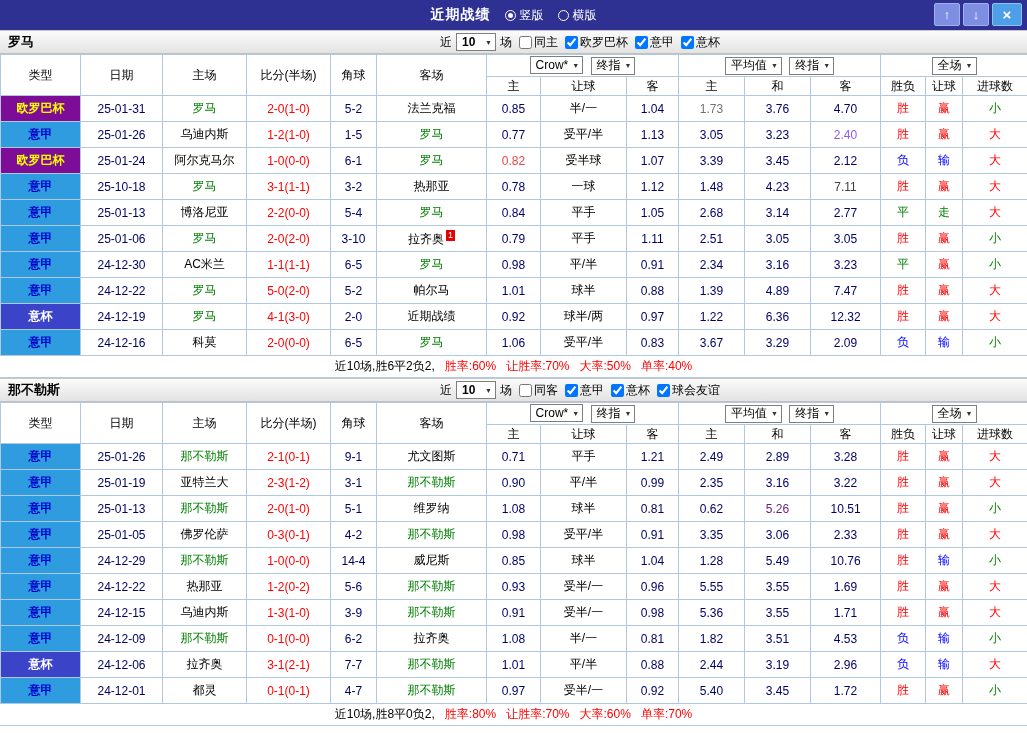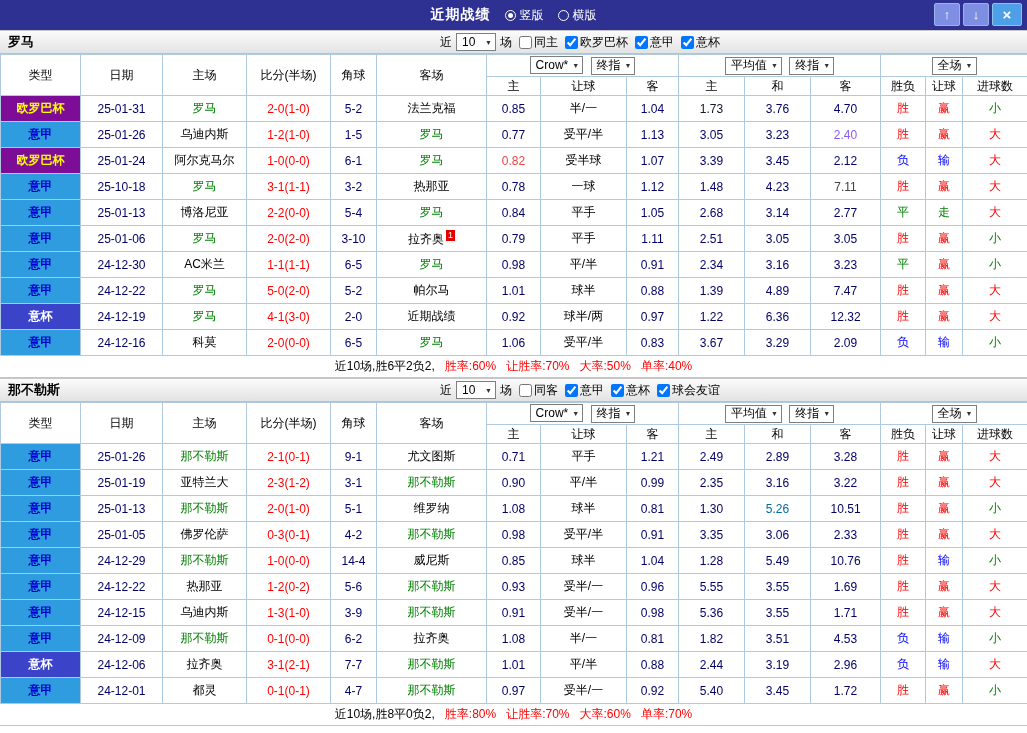--- a/index.html
+++ b/index.html
@@ -58,21 +58,21 @@
   .cb { display: inline-flex; align-items: center; gap: 2px; cursor: pointer; margin-left: 3px; }
   .cb input { width: 13px; height: 13px; margin: 0; }
 
   
   .sel {
     display: inline-flex; align-items: center; justify-content: space-between;
     border: 1px solid #7f7f7f; background: #fff; height: 18px;
     padding: 0 3px 0 5px; cursor: pointer; color: #000; white-space: nowrap;
   }
   .sel .arr { font-size: 7px; color: #333; margin-left: 4px; }
-  .sel.games { min-width: 40px; }
+  .sel.games { min-width: 40px; font-weight: bold; }
 
   
   table.stats-table {
     width: 1027px; border-collapse: collapse; table-layout: fixed; font-size: 12px;
   }
   table.stats-table td {
     border: 1px solid #aec9e0; text-align: center; vertical-align: middle;
     overflow: hidden; white-space: nowrap; background: #fff;
   }
   thead tr.hrow1 td { height: 22px; }
@@ -219,21 +219,21 @@
         <tr>
           <td style="background:#7d0d96;color:#ffff00;font-weight:bold">欧罗巴杯</td>
           <td style="color:#000066">25-01-31</td>
           <td style="color:#008000">罗马</td>
           <td style="color:#ff0000">2-0(1-0)</td>
           <td style="color:#000066">5-2</td>
           <td>法兰克福</td>
           <td style="color:#000066">0.85</td>
           <td style="color:#000">半/一</td>
           <td style="color:#000066">1.04</td>
-          <td style="color:#0f172a">1.73</td>
+          <td style="color:#737373">1.73</td>
           <td style="color:#000066">3.76</td>
           <td style="color:#000066">4.70</td>
           <td style="color:#ff0000">胜</td>
           <td style="color:#ff0000">赢</td>
           <td style="color:#008000">小</td>
         </tr>
         <tr>
           <td style="background:#2f9ce0;color:#0000cc;font-weight:bold">意甲</td>
           <td style="color:#000066">25-01-26</td>
           <td>乌迪内斯</td>
@@ -530,22 +530,22 @@
         <tr>
           <td style="background:#2f9ce0;color:#0000cc;font-weight:bold">意甲</td>
           <td style="color:#000066">25-01-13</td>
           <td style="color:#008000">那不勒斯</td>
           <td style="color:#ff0000">2-0(1-0)</td>
           <td style="color:#000066">5-1</td>
           <td>维罗纳</td>
           <td style="color:#000066">1.08</td>
           <td style="color:#000">球半</td>
           <td style="color:#000066">0.81</td>
-          <td style="color:#000066">1.30</td>
-          <td style="color:#0369a1">5.26</td>
+          <td style="color:#000066">0.62</td>
+          <td style="color:#701a75">5.26</td>
           <td style="color:#000066">10.51</td>
           <td style="color:#ff0000">胜</td>
           <td style="color:#ff0000">赢</td>
           <td style="color:#008000">小</td>
         </tr>
         <tr>
           <td style="background:#2f9ce0;color:#0000cc;font-weight:bold">意甲</td>
           <td style="color:#000066">25-01-05</td>
           <td>佛罗伦萨</td>
           <td style="color:#ff0000">0-3(0-1)</td>

